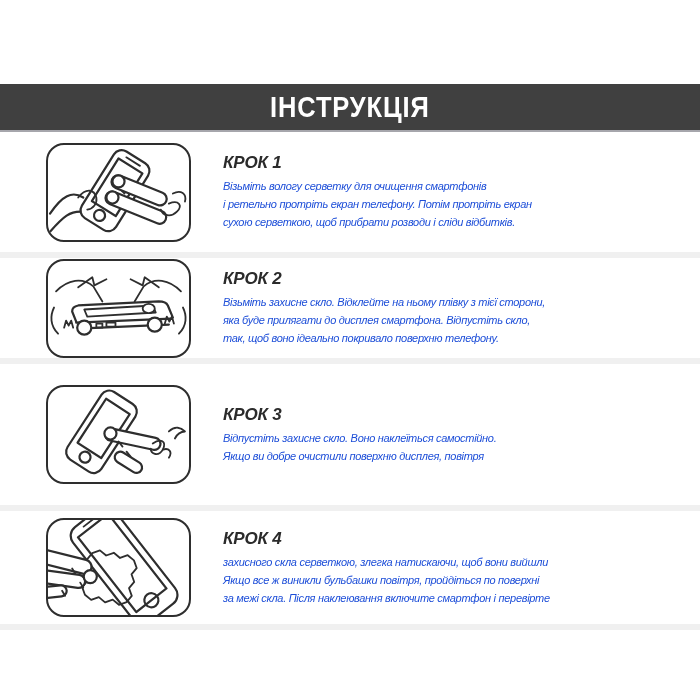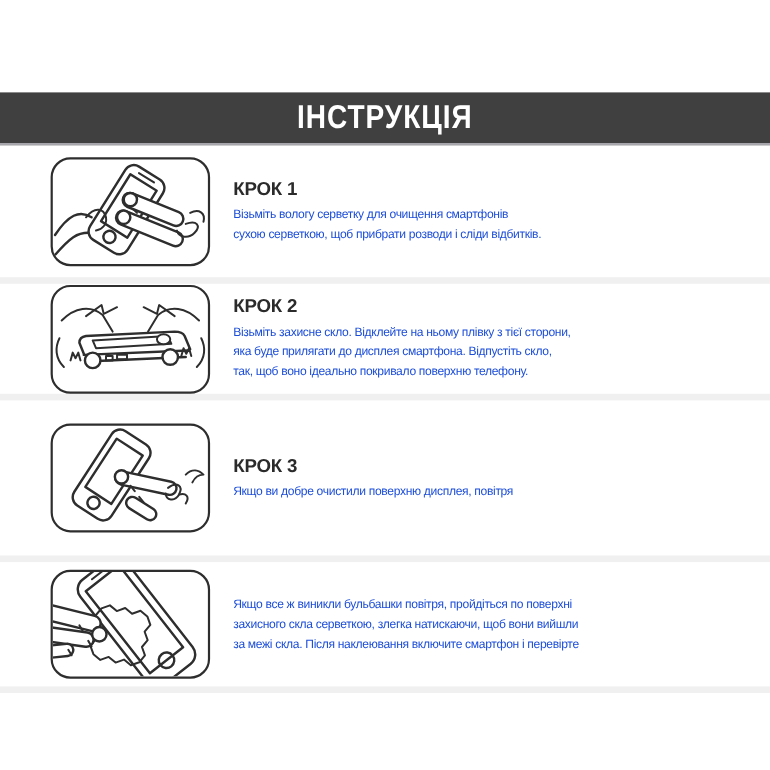--- a/index.html
+++ b/index.html
@@ -43,21 +43,21 @@
     border-radius:18px;
     box-sizing:border-box;
     background:#fff;
     overflow:hidden;
   }
   .art svg { width:100%; height:100%; display:block; }
   .art * { stroke:#2e2e2e; stroke-width:2.2; fill:none; stroke-linecap:round; stroke-linejoin:round; }
   .art .fw { fill:#ffffff; }
   .art .thin { stroke-width:1.8; }
 
-  .text { margin-left:21px; }
+  .text { margin-left:32px;font-style:italic; }
   .step-heading {
     font-size:17px;
     font-weight:700;
     color:#2b2b2b;
     letter-spacing:-0.2px;
     margin-bottom:4px;
   }
   .step-line {
     font-size:11px;
     line-height:18px;
@@ -92,20 +92,21 @@
         <circle cx="70" cy="36" r="6" class="fw"></circle>
         <rect x="60" y="44" width="64" height="13" rx="6.5" transform="rotate(22 60 44)" class="fw"></rect>
         <circle cx="64" cy="52" r="6" class="fw"></circle>
         <path d="M120,58 C130,54 134,60 128,66 C122,72 114,70 112,64" class="thin"></path>
         <path d="M124,48 C132,44 138,48 136,56" class="thin"></path>
       </svg>
     </div>
     <div class="text">
       <div class="step-heading">КРОК 1</div>
       <div class="step-line">Візьміть вологу серветку для очищення смартфонів</div>
+      <div class="step-line">і ретельно протріть екран телефону. Потім протріть екран</div>
       <div class="step-line">сухою серветкою, щоб прибрати розводи і сліди відбитків.</div>
     </div>
   </div>
   <div class="sep"></div>
 
   <div class="step h2">
     <div class="art">
       <svg viewBox="0 0 140 94">
         <path d="M8,30 C20,18 34,16 45,25 L54,40" class="thin"></path>
         <path d="M132,30 C120,18 106,16 95,25 L86,40" class="thin"></path>
@@ -146,20 +147,21 @@
         <circle cx="62" cy="46" r="6" class="fw"></circle>
         <path d="M70,54 l4,5 M78,64 l4,5" class="thin"></path>
         <rect x="70" y="62" width="30" height="11" rx="5.5" transform="rotate(32 70 62)" class="fw"></rect>
         <path d="M104,56 C112,50 118,54 114,62 C110,69 102,67 102,61" class="thin"></path>
         <path d="M114,62 C120,60 124,64 120,70" class="thin"></path>
         <path d="M120,44 C126,38 132,40 136,44 C132,44 128,47 126,51" class="thin"></path>
       </svg>
     </div>
     <div class="text">
       <div class="step-heading">КРОК 3</div>
+      <div class="step-line">Відпустіть захисне скло. Воно наклеїться самостійно.</div>
       <div class="step-line">Якщо ви добре очистили поверхню дисплея, повітря</div>
     </div>
   </div>
   <div class="sep"></div>
 
   <div class="step h4">
     <div class="art">
       <svg viewBox="0 0 140 94">
         <g transform="rotate(-38 78 48)">
           <rect x="52" y="-16" width="52" height="120" rx="11"></rect>
@@ -174,20 +176,21 @@
                    l-4,-7 l4,-7 l-4,-7 l4,-7 l-4,-7 l4,-7 Z" class="thin"></path>
         </g>
         <rect x="-8" y="30" width="54" height="14" rx="7" transform="rotate(14 0 30)" class="fw"></rect>
         <rect x="-10" y="50" width="48" height="13" rx="6.5" transform="rotate(8 0 50)" class="fw"></rect>
         <circle cx="42" cy="56" r="6.5" class="fw"></circle>
         <rect x="-8" y="66" width="26" height="11" rx="5.5" transform="rotate(-6 0 66)" class="fw"></rect>
         <path d="M24,48 l3,5 M32,62 l3,5 M14,70 l3,5" class="thin"></path>
       </svg>
     </div>
     <div class="text">
+      <div class="step-heading">КРОК 4</div>
+      <div class="step-line">захисного скла серветкою, злегка натискаючи, щоб вони вийшли</div>
       <div class="step-line">Якщо все ж виникли бульбашки повітря, пройдіться по поверхні</div>
-      <div class="step-line">захисного скла серветкою, злегка натискаючи, щоб вони вийшли</div>
       <div class="step-line">за межі скла. Після наклеювання включите смартфон і перевірте</div>
     </div>
   </div>
   <div class="sep"></div>
 
 </div>
 
 </body></html>

